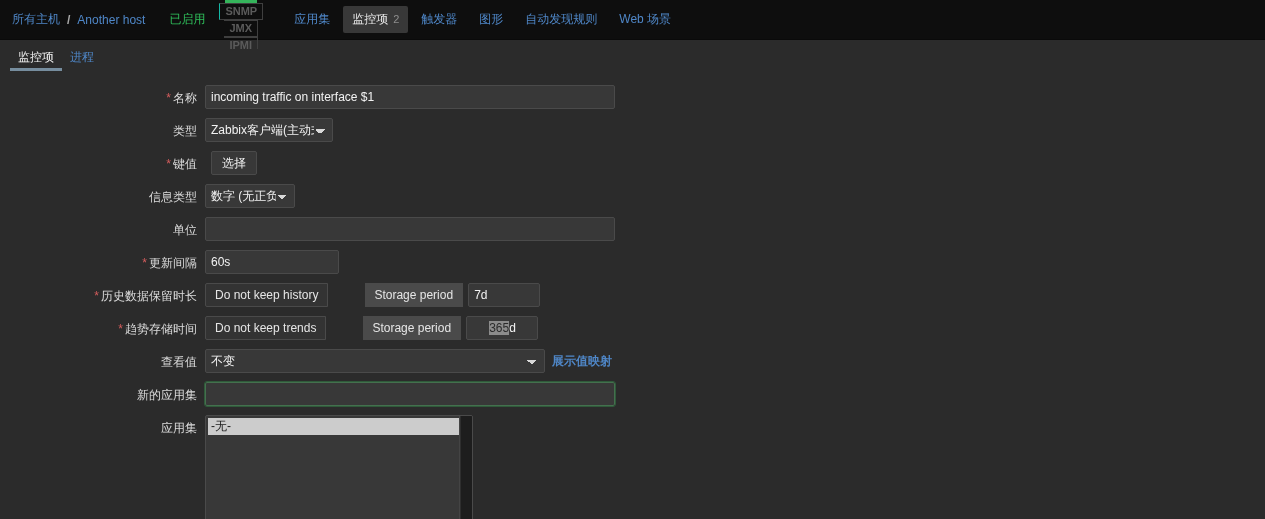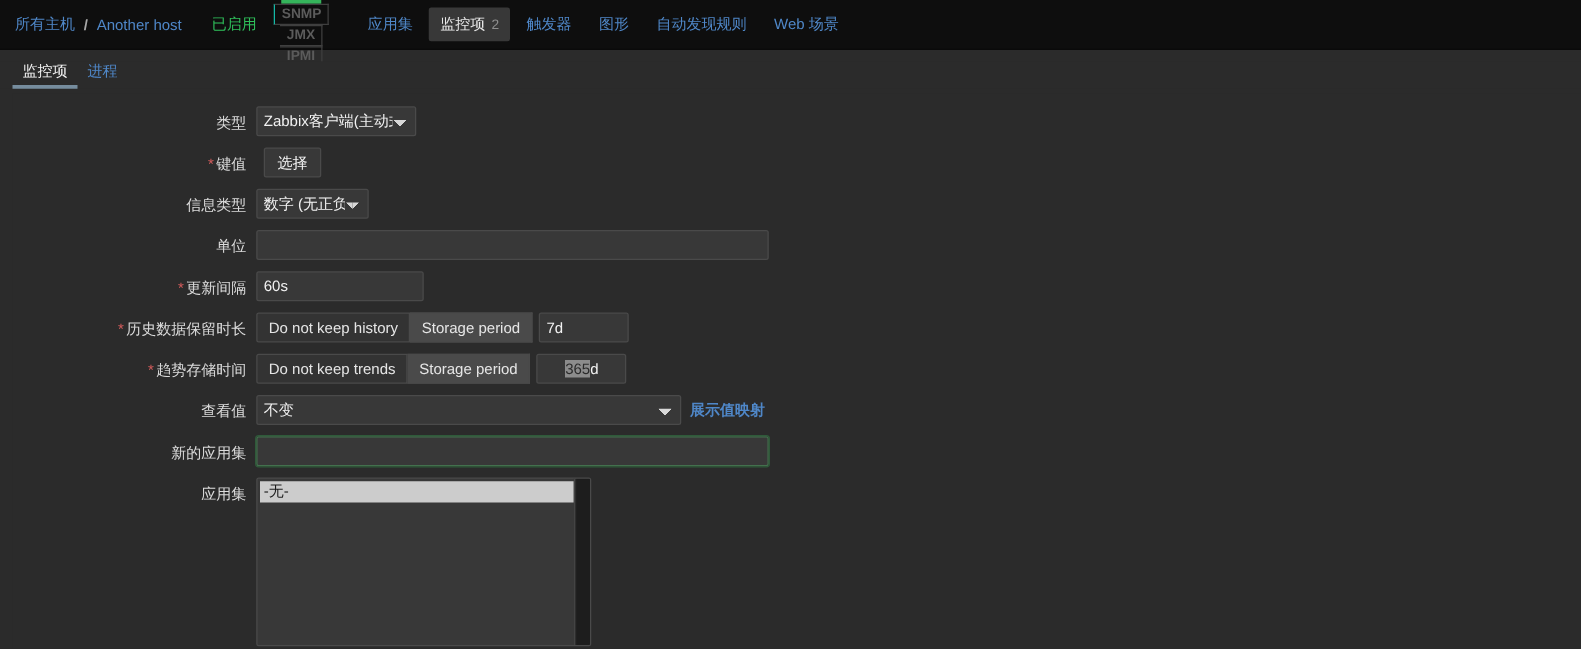--- a/index.html
+++ b/index.html
@@ -179,21 +179,21 @@
     color: #f2f2f2;
     font-size: 12px;
     font-family: "Liberation Sans", "DejaVu Sans", sans-serif;
     height: 24px;
     padding: 0 10px;
     border-radius: 2px;
     cursor: pointer;
   }
   .btn-select { margin-left: 6px; text-align: right; }
 
-  .seg-group { display: flex; }
+  .seg-group { display: flex; gap: 37px; }
   .seg {
     background: #333333;
     border: 1px solid #4a4a4a;
     color: #e6e6e6;
     font-size: 12px;
     font-family: "Liberation Sans", "DejaVu Sans", sans-serif;
     height: 24px;
     padding: 0 9px;
     cursor: pointer;
   }
@@ -313,20 +313,28 @@
 </div>
 
 <div id="subtabs">
   <a class="subtab active" href="#">监控项</a>
   <a class="subtab inactive" href="#">进程</a>
   <div id="subtab-underline"></div>
 </div>
 
 <div id="form-panel">
 
+  <div class="frow">
+    <div class="flabel">
+      <span class="req">*</span><span>名称</span>
+    </div>
+    <div class="fctl">
+      <input class="txt w-long" type="text" value="incoming traffic on interface $1" style="">
+    </div>
+  </div>
 
   <div class="frow">
     <div class="flabel">
       <span>类型</span>
     </div>
     <div class="fctl">
       <select class="sel sel-type">
         <option>Zabbix客户端(主动式)</option>
       </select>
     </div>

